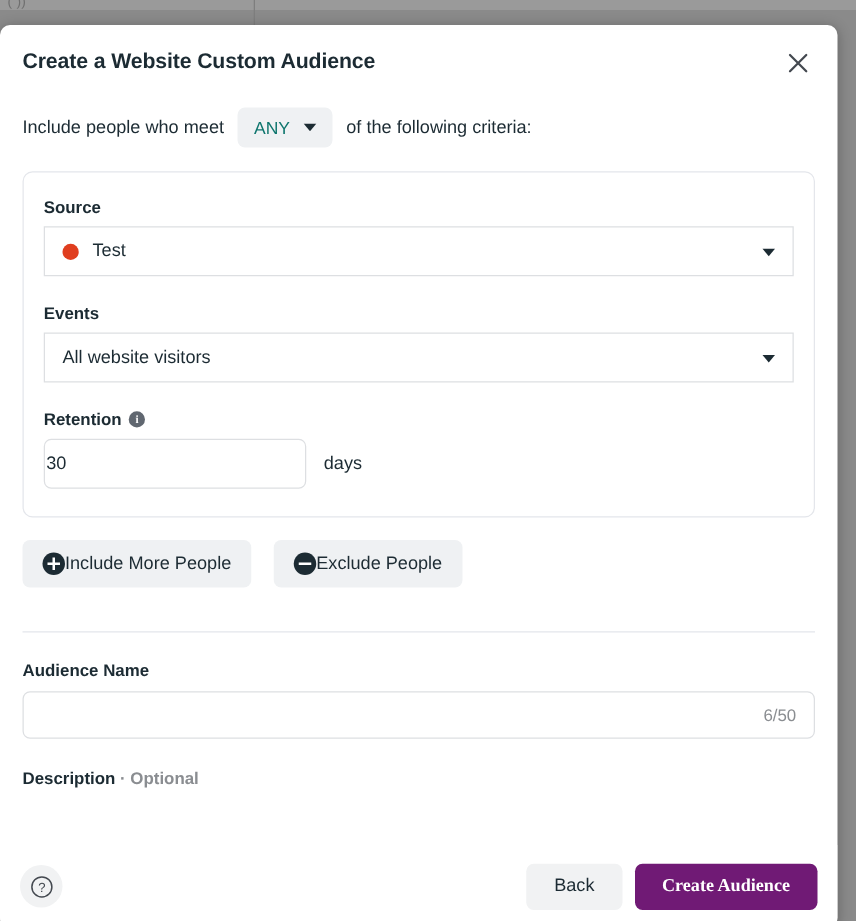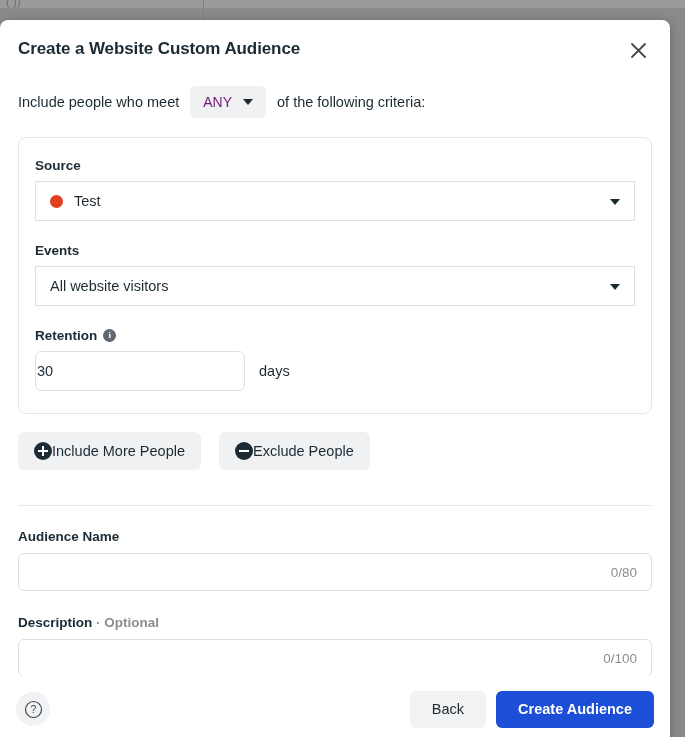--- a/index.html
+++ b/index.html
@@ -67,21 +67,21 @@
     height: 44px;
     font-size: 14.5px; color: #1c2b33;
   }
   .criteria-text { white-space: nowrap; }
   .any-pill {
     display: inline-flex; align-items: center; gap: 11px;
     background: #eff1f3;
     border-radius: 6px;
     padding: 8px 13px;
     margin: 0 11px;
-    font-size: 14px; color: #701a75;
+    font-size: 14px; color: #0f766e;
     cursor: pointer;
   }
   .caret {
     width: 0; height: 0;
     border-left: 5px solid transparent;
     border-right: 5px solid transparent;
     border-top: 6px solid #1c2b33;
   }
 
   
@@ -299,40 +299,36 @@
   </div>
 
   <div class="divider"></div>
 
   <div class="name-section">
     <div class="sec-label">
       <span>Audience Name</span>
     </div>
     <div class="text-field">
       <input type="text" placeholder="" style="">
-      <span class="counter">0/80</span>
+      <span class="counter">6/50</span>
     </div>
 
     <div class="gap-24"></div>
 
     <div class="sec-label">
       <span>Description</span>
       <span class="optional">· Optional</span>
-    </div>
-    <div class="text-field">
-      <input type="text" placeholder="" style="">
-      <span class="counter">0/100</span>
     </div>
   </div>
 
   <div class="modal-footer">
     <div class="help-btn">
       <svg width="19" height="19" viewBox="0 0 19 19" aria-hidden="true">
         <circle cx="9.5" cy="9.5" r="8" fill="none" stroke="#444950" stroke-width="1.2"></circle>
         <text x="9.5" y="13.4" text-anchor="middle" font-size="10.5" font-family="Liberation Sans, sans-serif" fill="#444950">?</text>
       </svg>
     </div>
     <div class="footer-spacer"></div>
     <button class="btn-back">Back</button>
-    <button class="btn-primary" id="create-btn" style="background: #1d4ed8;">Create Audience</button>
+    <button class="btn-primary" id="create-btn" style="background: #701a75; font-family: Liberation Serif, serif;">Create Audience</button>
   </div>
 
 </div>
 
 </body></html>

